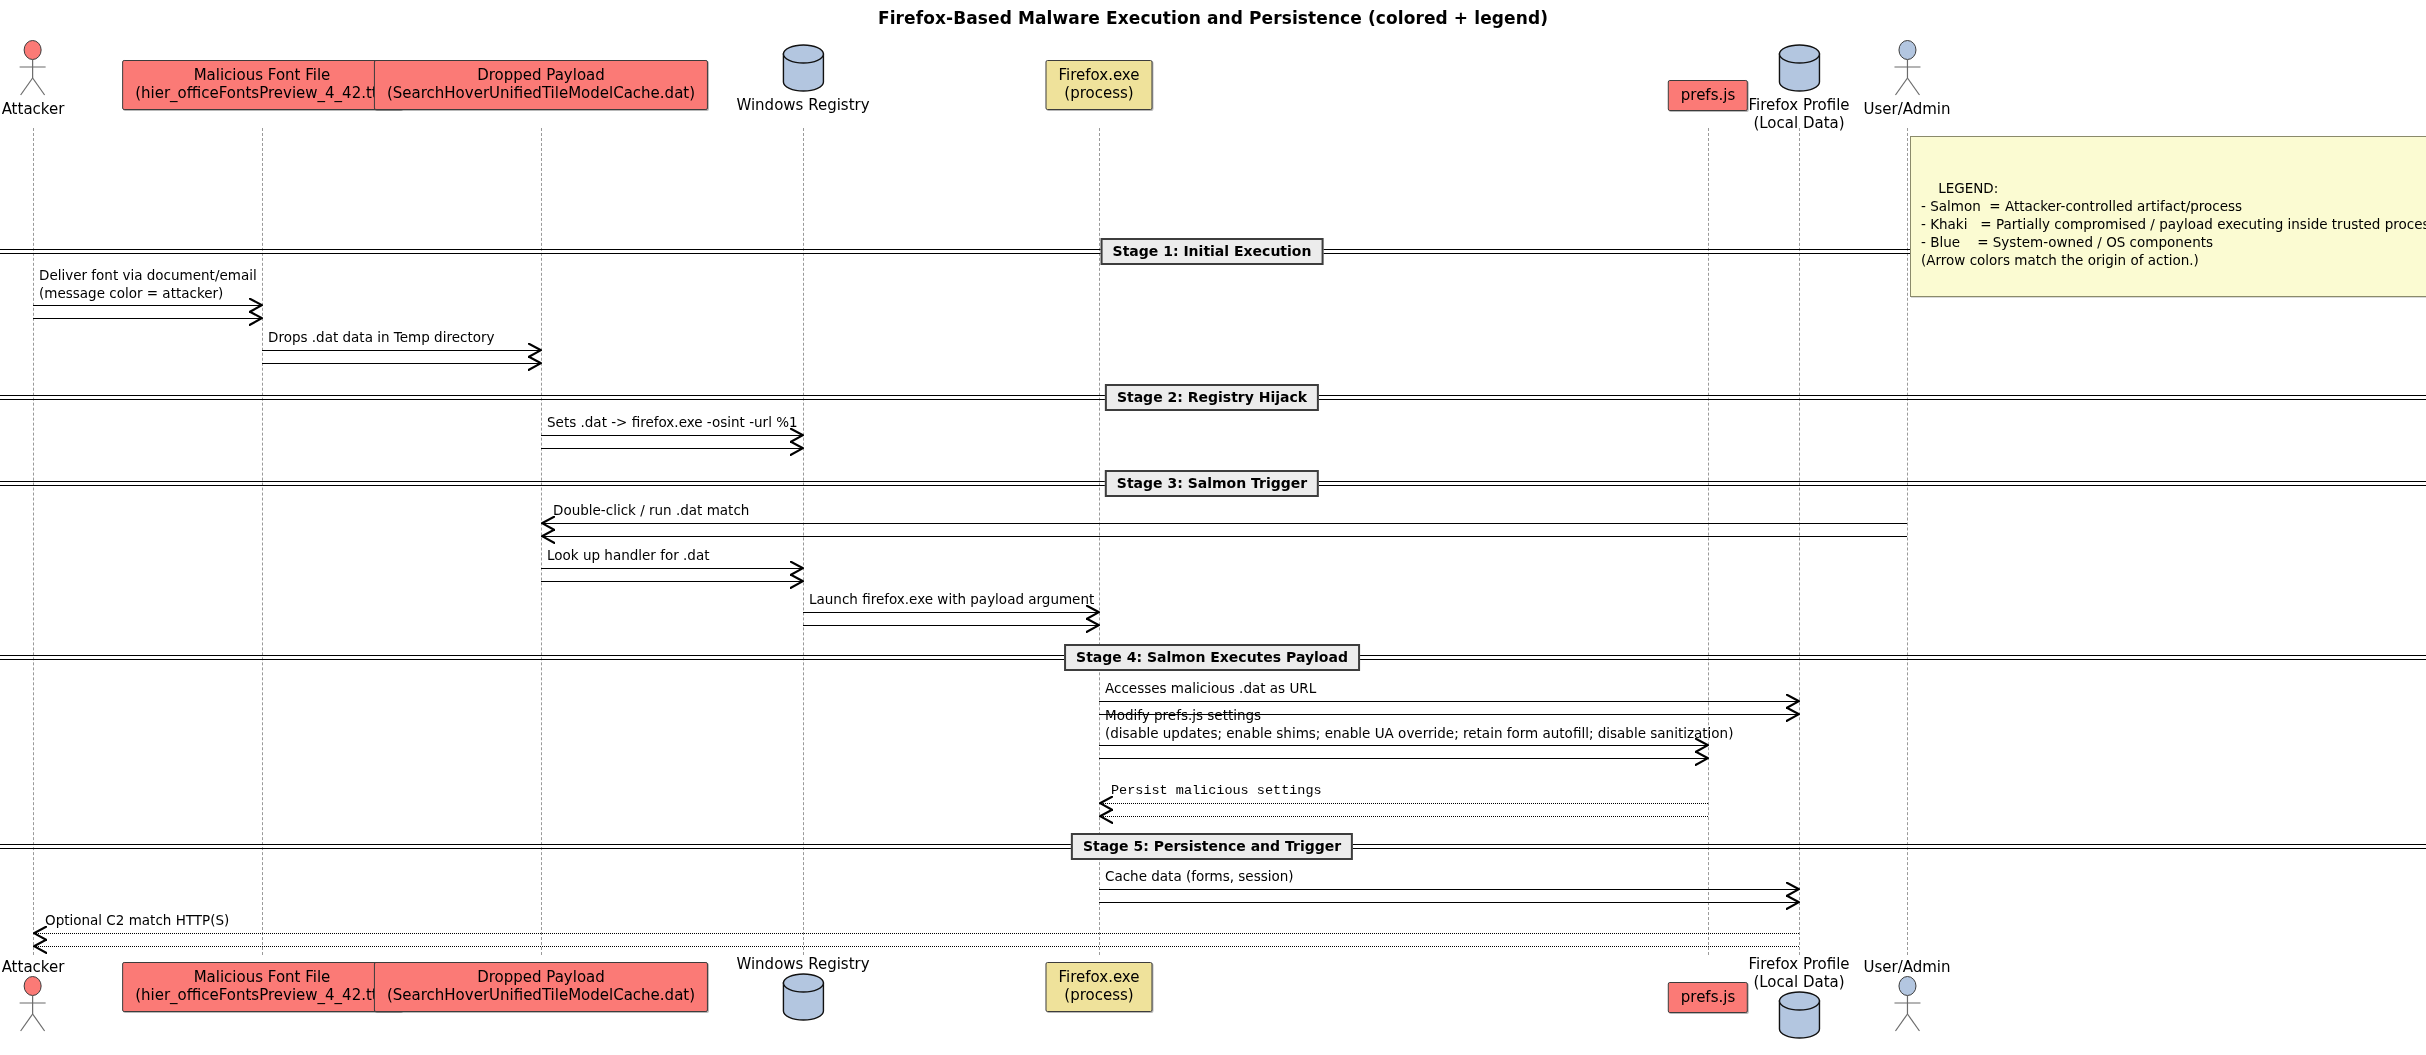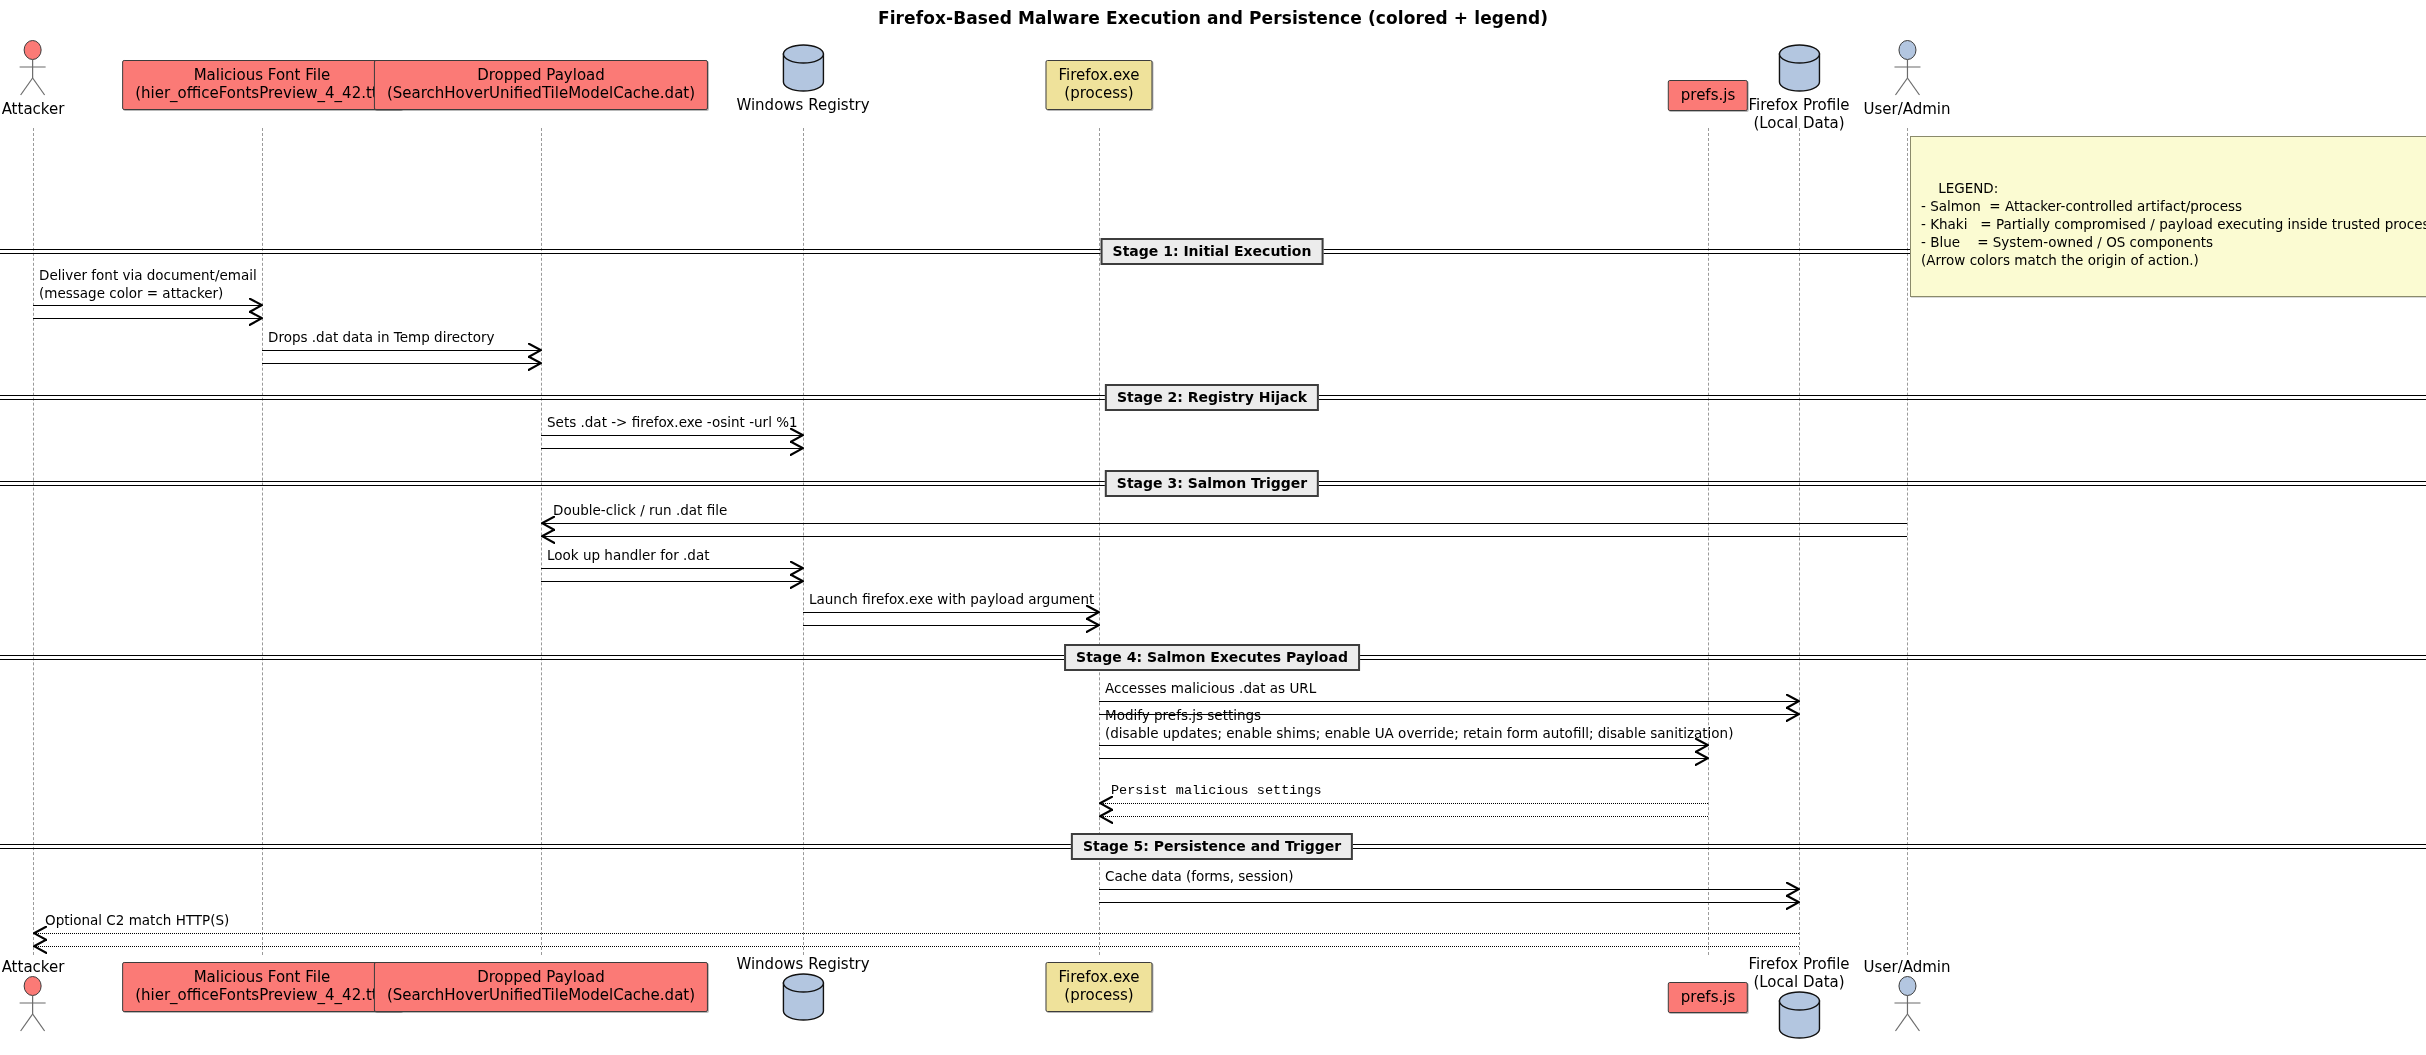--- a/index.html
+++ b/index.html
@@ -200,21 +200,21 @@
       </div>
       <div style="position: absolute; left: 790px; top: 428px;"><svg width="14" height="15" viewBox="0 0 14 15">
           <path d="M0.5,0.5 L13,7.2 L0.5,14" fill="none" stroke="#000" stroke-width="2.1" stroke-linecap="round" stroke-linejoin="round"></path>
         </svg></div>
       <div style="position: absolute; left: 790px; top: 441px;"><svg width="14" height="15" viewBox="0 0 14 15">
           <path d="M0.5,0.5 L13,7.2 L0.5,14" fill="none" stroke="#000" stroke-width="2.1" stroke-linecap="round" stroke-linejoin="round"></path>
         </svg></div>
       <div class="msg" style="left: 541px; width: 1366px; top: 523px;">
         <div class="line l1"></div>
         <div class="line l2"></div>
-        <div class="msg-label" style="left: 12px;">Double-click / run .dat file</div>
+        <div class="msg-label" style="left: 12px;">Double-click / run .dat match</div>
       </div>
       <div style="position: absolute; left: 541px; top: 516px;"><svg width="14" height="15" viewBox="0 0 14 15">
           <path d="M13.5,0.5 L1,7.2 L13.5,14" fill="none" stroke="#000" stroke-width="2.1" stroke-linecap="round" stroke-linejoin="round"></path>
         </svg></div>
       <div style="position: absolute; left: 541px; top: 529px;"><svg width="14" height="15" viewBox="0 0 14 15">
           <path d="M13.5,0.5 L1,7.2 L13.5,14" fill="none" stroke="#000" stroke-width="2.1" stroke-linecap="round" stroke-linejoin="round"></path>
         </svg></div>
       <div class="msg" style="left: 541px; width: 262px; top: 568px;">
         <div class="line l1"></div>
         <div class="line l2"></div>

